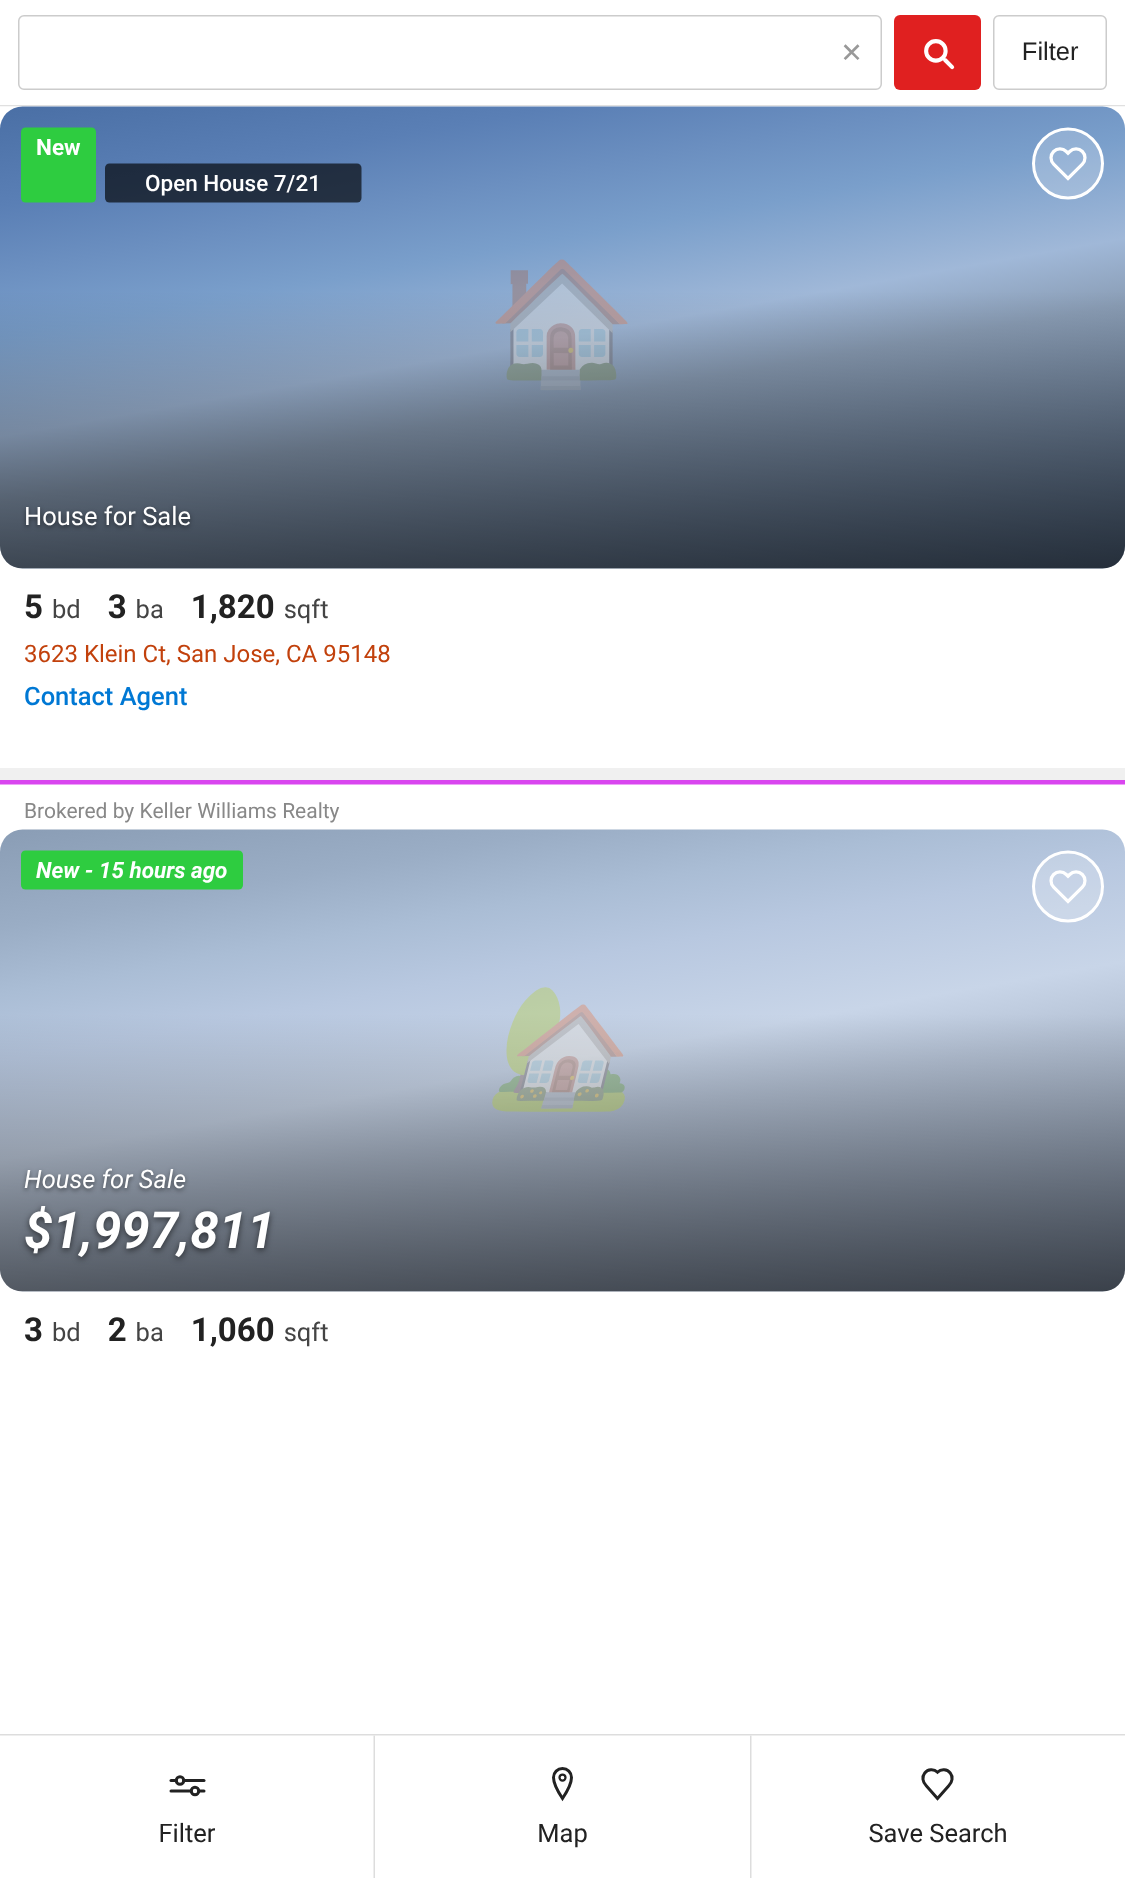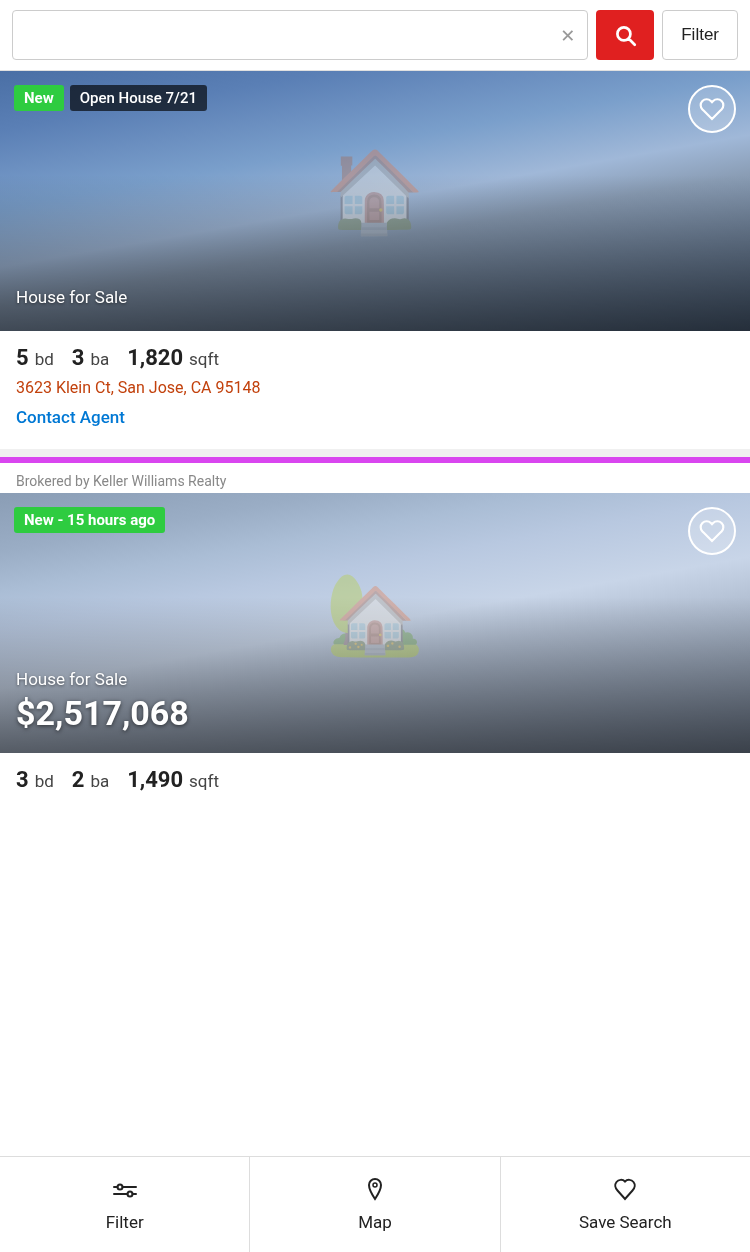--- a/index.html
+++ b/index.html
@@ -74,22 +74,23 @@
     }
 
     
     .listing-card {
       background: #fff;
       margin-bottom: 8px;
     }
     .listing-image-container {
       position: relative;
       width: 100%;
-      height: 260px;
+      height: 308px;
       overflow: hidden;
+      border-radius: 15px;
     }
 
     
     .house-photo-1 {
       background: linear-gradient(170deg, #4a6fa5 0%, #5a7fb5 15%, #6b8fc0 25%, #7a9fcb 35%, #a0b8d8 50%, #8a9db5 60%, #7a8da5 70%, #6a7d95 80%, #5a6d85 90%, #4a5d75 100%);
       position: relative;
       overflow: hidden;
     }
     .house-photo-1::before {
       content: '';
@@ -105,20 +106,21 @@
       left: 50%;
       transform: translate(-50%, -60%);
       font-size: 80px;
       opacity: 0.3;
     }
 
     .house-photo-2 {
       background: linear-gradient(170deg, #8a9db5 0%, #9aadc5 15%, #aabdd5 25%, #b8c8e0 35%, #c8d5e8 50%, #b5c2d5 60%, #a5b2c5 70%, #95a2b5 80%, #8592a5 90%, #758295 100%);
       position: relative;
       overflow: hidden;
+      font-style: italic;
     }
     .house-photo-2::before {
       content: '';
       position: absolute;
       bottom: 0; left: 0; right: 0;
       height: 60%;
       background: linear-gradient(180deg, transparent 0%, rgba(0,0,0,0.5) 100%);
     }
     .house-photo-2::after {
       content: '🏡';
@@ -143,22 +145,23 @@
       font-size: 15px;
       font-weight: 700;
       padding: 4px 10px;
       border-radius: 3px;
     }
     .badge-open-house {
       background: rgba(0,0,0,0.65);
       color: white;
       font-size: 15px;
       font-weight: 500;
-      padding: 4px 10px;
+      padding: 4px 27px;
       border-radius: 3px;
+      margin-top: 24px;
     }
     .heart-btn {
       position: absolute;
       top: 14px;
       right: 14px;
       background: rgba(255,255,255,0.2);
       border: 2.5px solid white;
       border-radius: 50%;
       width: 48px;
       height: 48px;
@@ -220,28 +223,28 @@
       color: #c2410c;
       margin-bottom: 10px;
     }
     .contact-agent {
       color: #0078d4;
       font-size: 17px;
       font-weight: 500;
       cursor: pointer;
       text-decoration: none;
       display: inline-block;
-      margin-bottom: 8px;
+      margin-bottom: 23px;
     }
 
     .brokered-by {
       font-size: 14px;
       color: #888;
       padding: 10px 16px 4px;
-      border-top: 6px solid #d946ef;
+      border-top: 3px solid #d946ef;
     }
 
     
     .bottom-nav {
       position: fixed;
       bottom: 0;
       left: 0;
       width: 750px;
       height: 96px;
       background: #fff;
@@ -335,30 +338,30 @@
     <div class="badge-row">
       <span class="badge-new">New - 15 hours ago</span>
     </div>
     <button class="heart-btn">
       <svg viewBox="0 0 24 24">
         <path d="M20.84 4.61a5.5 5.5 0 0 0-7.78 0L12 5.67l-1.06-1.06a5.5 5.5 0 0 0-7.78 7.78l1.06 1.06L12 21.23l7.78-7.78 1.06-1.06a5.5 5.5 0 0 0 0-7.78z" stroke="white" stroke-width="2" fill="none"></path>
       </svg>
     </button>
     <div class="listing-overlay">
       <div class="listing-type">House for Sale</div>
-      <div class="listing-price">$2,517,068</div>
+      <div class="listing-price">$1,997,811</div>
     </div>
   </div>
   <div class="listing-details">
     <div class="listing-specs">
       <span class="spec-num">3</span>
       <span class="spec-label">bd</span>
       <span class="spec-num">2</span>
       <span class="spec-label">ba</span>
-      <span class="spec-num">1,490</span>
+      <span class="spec-num">1,060</span>
       <span class="spec-label">sqft</span>
     </div>
   </div>
 </div>
 
 <div class="bottom-spacer"></div>
 
 <nav class="bottom-nav">
   <div class="bottom-nav-item">
     <span class="nav-icon">

